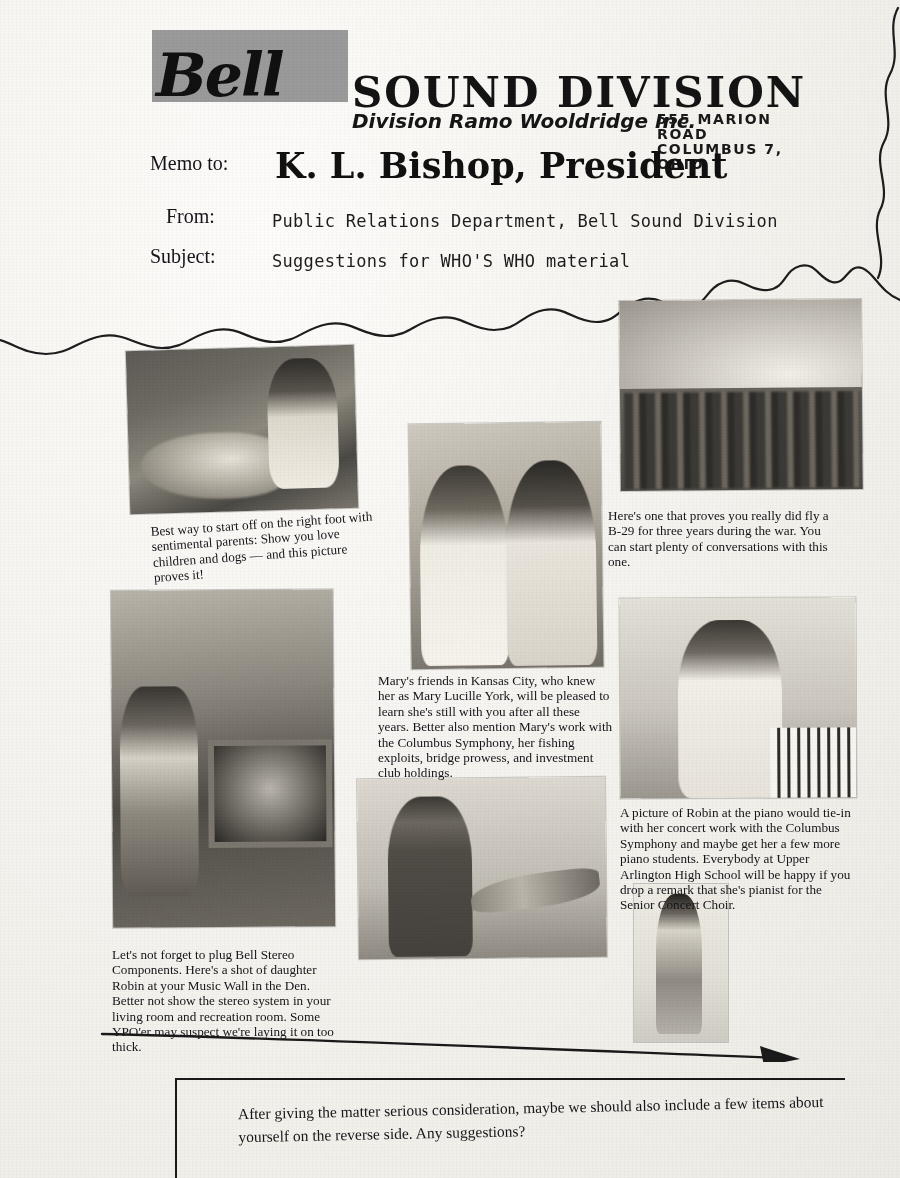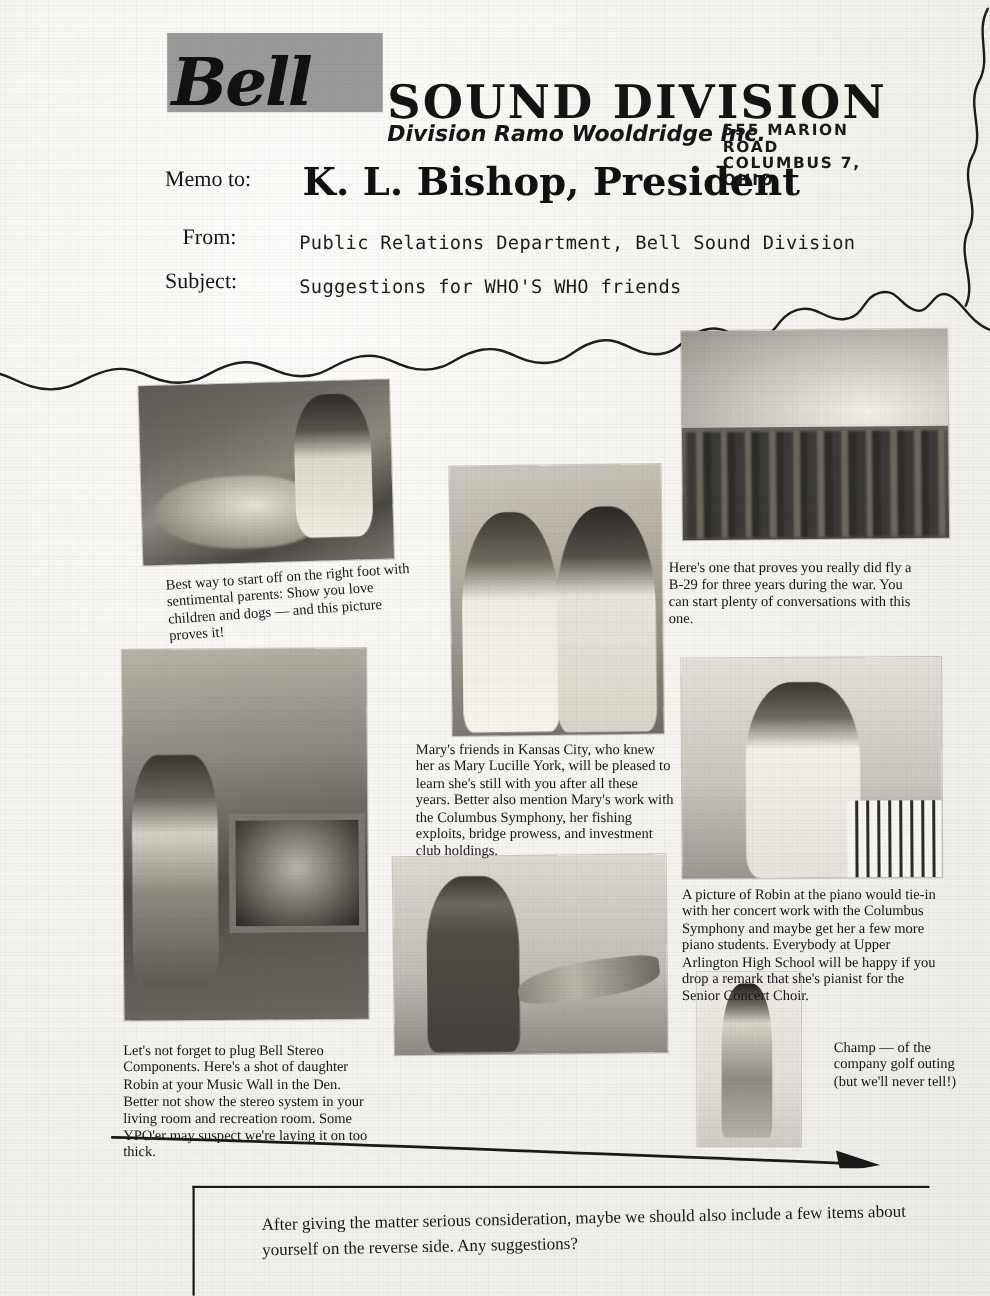--- a/index.html
+++ b/index.html
@@ -322,42 +322,41 @@
   <div class="addr">
     <div>555 MARION ROAD</div>
     <div>COLUMBUS 7, OHIO</div>
   </div>
 
   <div class="memo-label memo-to-label">Memo to:</div>
   <div class="memo-to-value">K. L. Bishop, President</div>
   <div class="memo-label from-label">From:</div>
   <div class="typed from-value">Public Relations Department, Bell Sound Division</div>
   <div class="memo-label subject-label">Subject:</div>
-  <div class="typed subject-value">Suggestions for WHO'S WHO friends</div>
+  <div class="typed subject-value">Suggestions for WHO'S WHO material</div>
 
   <svg class="torn" viewBox="0 0 900 370" preserveAspectRatio="none">
     <path d="M900,0 L900,300 C880,292 874,272 862,268 C848,263 846,286 832,282 C818,278 816,262 800,266 C784,270 786,288 768,290 C750,292 742,276 724,282 C706,288 706,306 688,308 C668,310 660,294 640,300 C620,306 618,322 596,322 C574,322 566,306 544,310 C522,314 518,330 494,330 C470,330 462,314 438,318 C414,322 410,336 386,336 C362,336 352,320 328,324 C304,328 298,342 274,342 C250,342 240,326 216,330 C192,334 186,348 162,348 C138,348 126,332 102,336 C78,340 70,354 46,354 C26,354 14,344 0,340 L0,368 L900,368 Z" fill="#ffffff" opacity="0"></path>
     <path d="M0,340 C14,344 26,354 46,354 C70,354 78,340 102,336 C126,332 138,348 162,348 C186,348 192,334 216,330 C240,326 250,342 274,342 C298,342 304,328 328,324 C352,320 362,336 386,336 C410,336 414,322 438,318 C462,314 470,330 494,330 C518,330 522,314 544,310 C566,306 574,322 596,322 C618,322 620,306 640,300 C660,294 668,310 688,308 C706,306 706,288 724,282 C742,276 750,292 768,290 C786,288 784,270 800,266 C816,262 818,278 832,282 C846,286 848,263 862,268 C874,272 880,292 900,300" fill="none" stroke="#1d1d1d" stroke-width="2.2" stroke-linecap="round"></path>
     <path d="M898,8 C886,30 902,52 890,74 C878,96 896,120 884,142 C872,164 892,188 880,210 C870,232 888,256 878,278" fill="none" stroke="#1d1d1d" stroke-width="2.2" stroke-linecap="round"></path>
   </svg>
 
   <div class="photo" id="photo-dog"></div>
   <div class="photo" id="photo-b29"></div>
   <div class="photo" id="photo-women"></div>
   <div class="photo" id="photo-musicwall"></div>
   <div class="photo" id="photo-piano"></div>
   <div class="photo" id="photo-muskie"></div>
   <div class="photo" id="photo-golfer"></div>
 
   <div class="caption" id="cap-dog">Best way to start off on the right foot with sentimental parents: Show you love children and dogs — and this picture proves it!</div>
   <div class="caption" id="cap-b29">Here's one that proves you really did fly a B-29 for three years during the war. You can start plenty of conversations with this one.</div>
   <div class="caption" id="cap-musicwall">Let's not forget to plug Bell Stereo Components. Here's a shot of daughter Robin at your Music Wall in the Den. Better not show the stereo system in your living room and recreation room. Some YPO'er may suspect we're laying it on too thick.</div>
   <div class="caption" id="cap-women">Mary's friends in Kansas City, who knew her as Mary Lucille York, will be pleased to learn she's still with you after all these years. Better also mention Mary's work with the Columbus Symphony, her fishing exploits, bridge prowess, and investment club holdings.</div>
   <div class="caption" id="cap-piano">A picture of Robin at the piano would tie-in with her concert work with the Columbus Symphony and maybe get her a few more piano students. Everybody at Upper Arlington High School will be happy if you drop a remark that she's pianist for the Senior Concert Choir.</div>
-  <div class="caption" id="cap-golfer">Champ — of the company golf outing (but we'll never tell!)</div>
 
   <svg class="arrow-line" viewBox="0 0 760 30" preserveAspectRatio="none">
     <path d="M2,2 C180,6 420,16 680,26" fill="none" stroke="#1a1a1a" stroke-width="2.4" stroke-linecap="round"></path>
     <path d="M660,14 L700,27 L664,34 Z" fill="#1a1a1a"></path>
   </svg>
 
   <div class="footer-rule-top"></div>
   <div class="footer-rule-left"></div>
   <div class="footer-text">After giving the matter serious consideration, maybe we should also include a few items about yourself on the reverse side. Any suggestions?</div>
 

